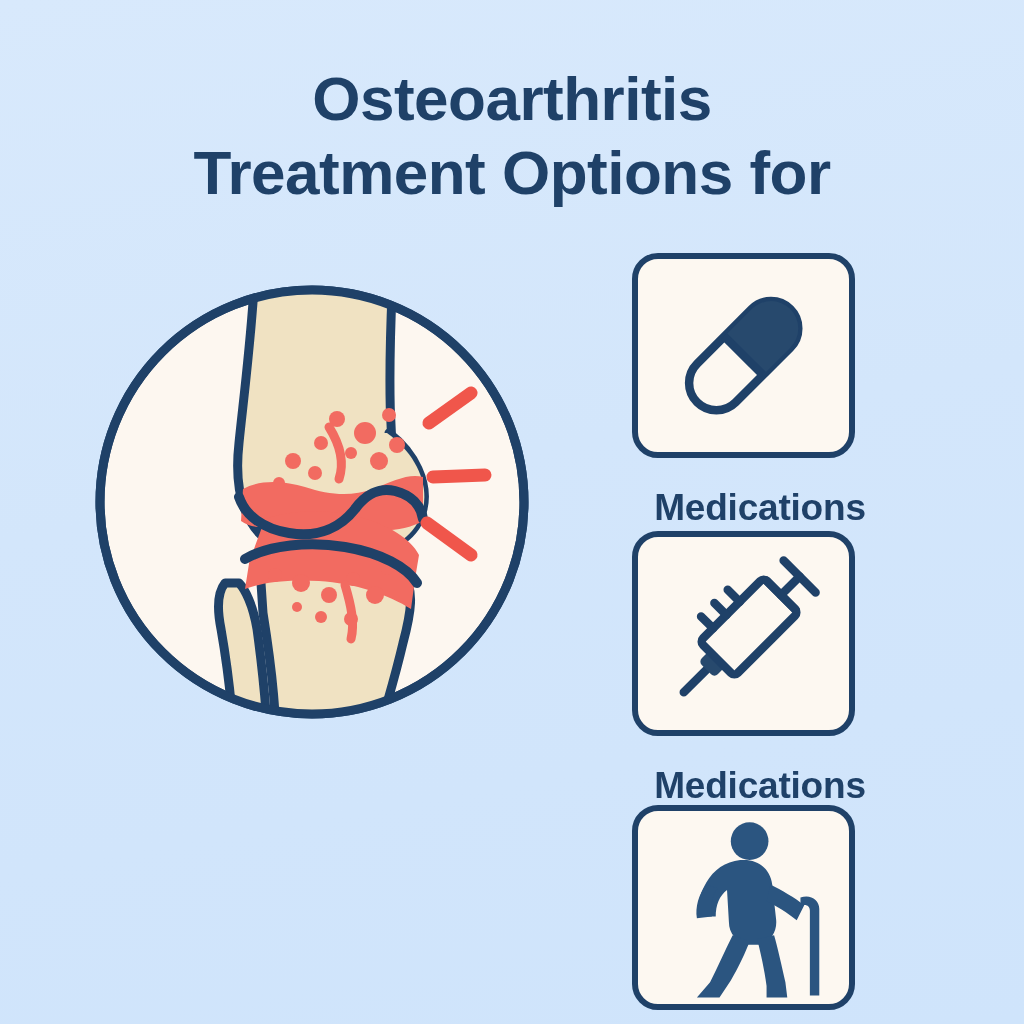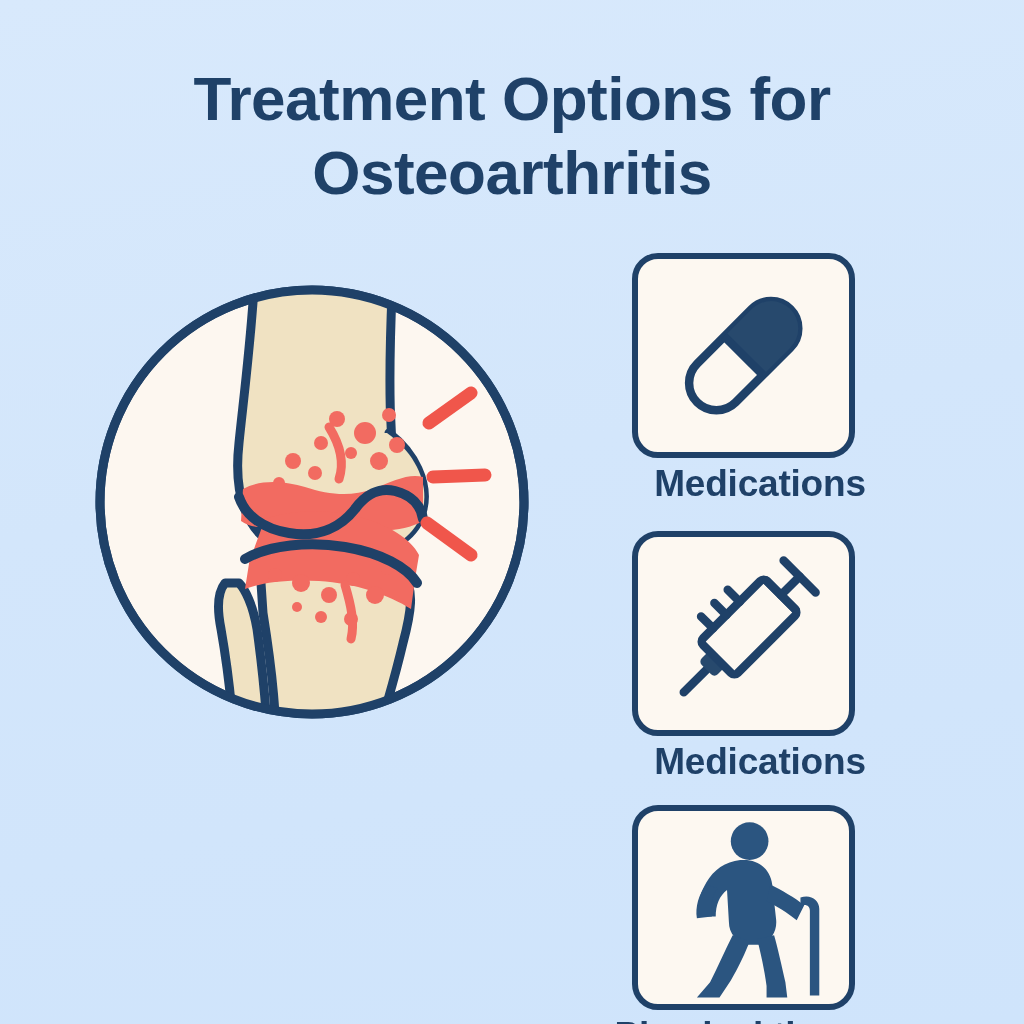--- a/index.html
+++ b/index.html
@@ -57,42 +57,42 @@
     background: #fdf8f1;
     border: 6px solid #1f4168;
     border-radius: 26px;
   }
   .option-card svg {
     position: absolute;
     left: 0; top: 0;
     width: 100%; height: 100%;
   }
   .option-label {
-    margin-top: 4px;
+    margin-top: 28px;
     width: 400px;
     text-align: center;
     color: #1f4168;
     font-weight: 700;
     font-size: 37px;
     line-height: 44px;
     letter-spacing: -0.2px;
     font-family: "Liberation Sans", sans-serif;
   }
   #option-0 { top: 0px; }
   #option-1 { top: 278px; }
   #option-2 { top: 552px; }
 </style>
 </head>
 <body>
 
 <div id="poster">
 
   <div id="title-block">
+    <span class="title-line">Osteoarthritis</span>
     <span class="title-line">Treatment Options for</span>
-    <span class="title-line">Osteoarthritis</span>
   </div>
 
   <div id="knee-figure">
     <svg viewBox="0 0 438 438" xmlns="http://www.w3.org/2000/svg">
       <defs>
         <clipPath id="circleClip">
           <circle cx="219" cy="219" r="212"></circle>
         </clipPath>
       </defs>
 

